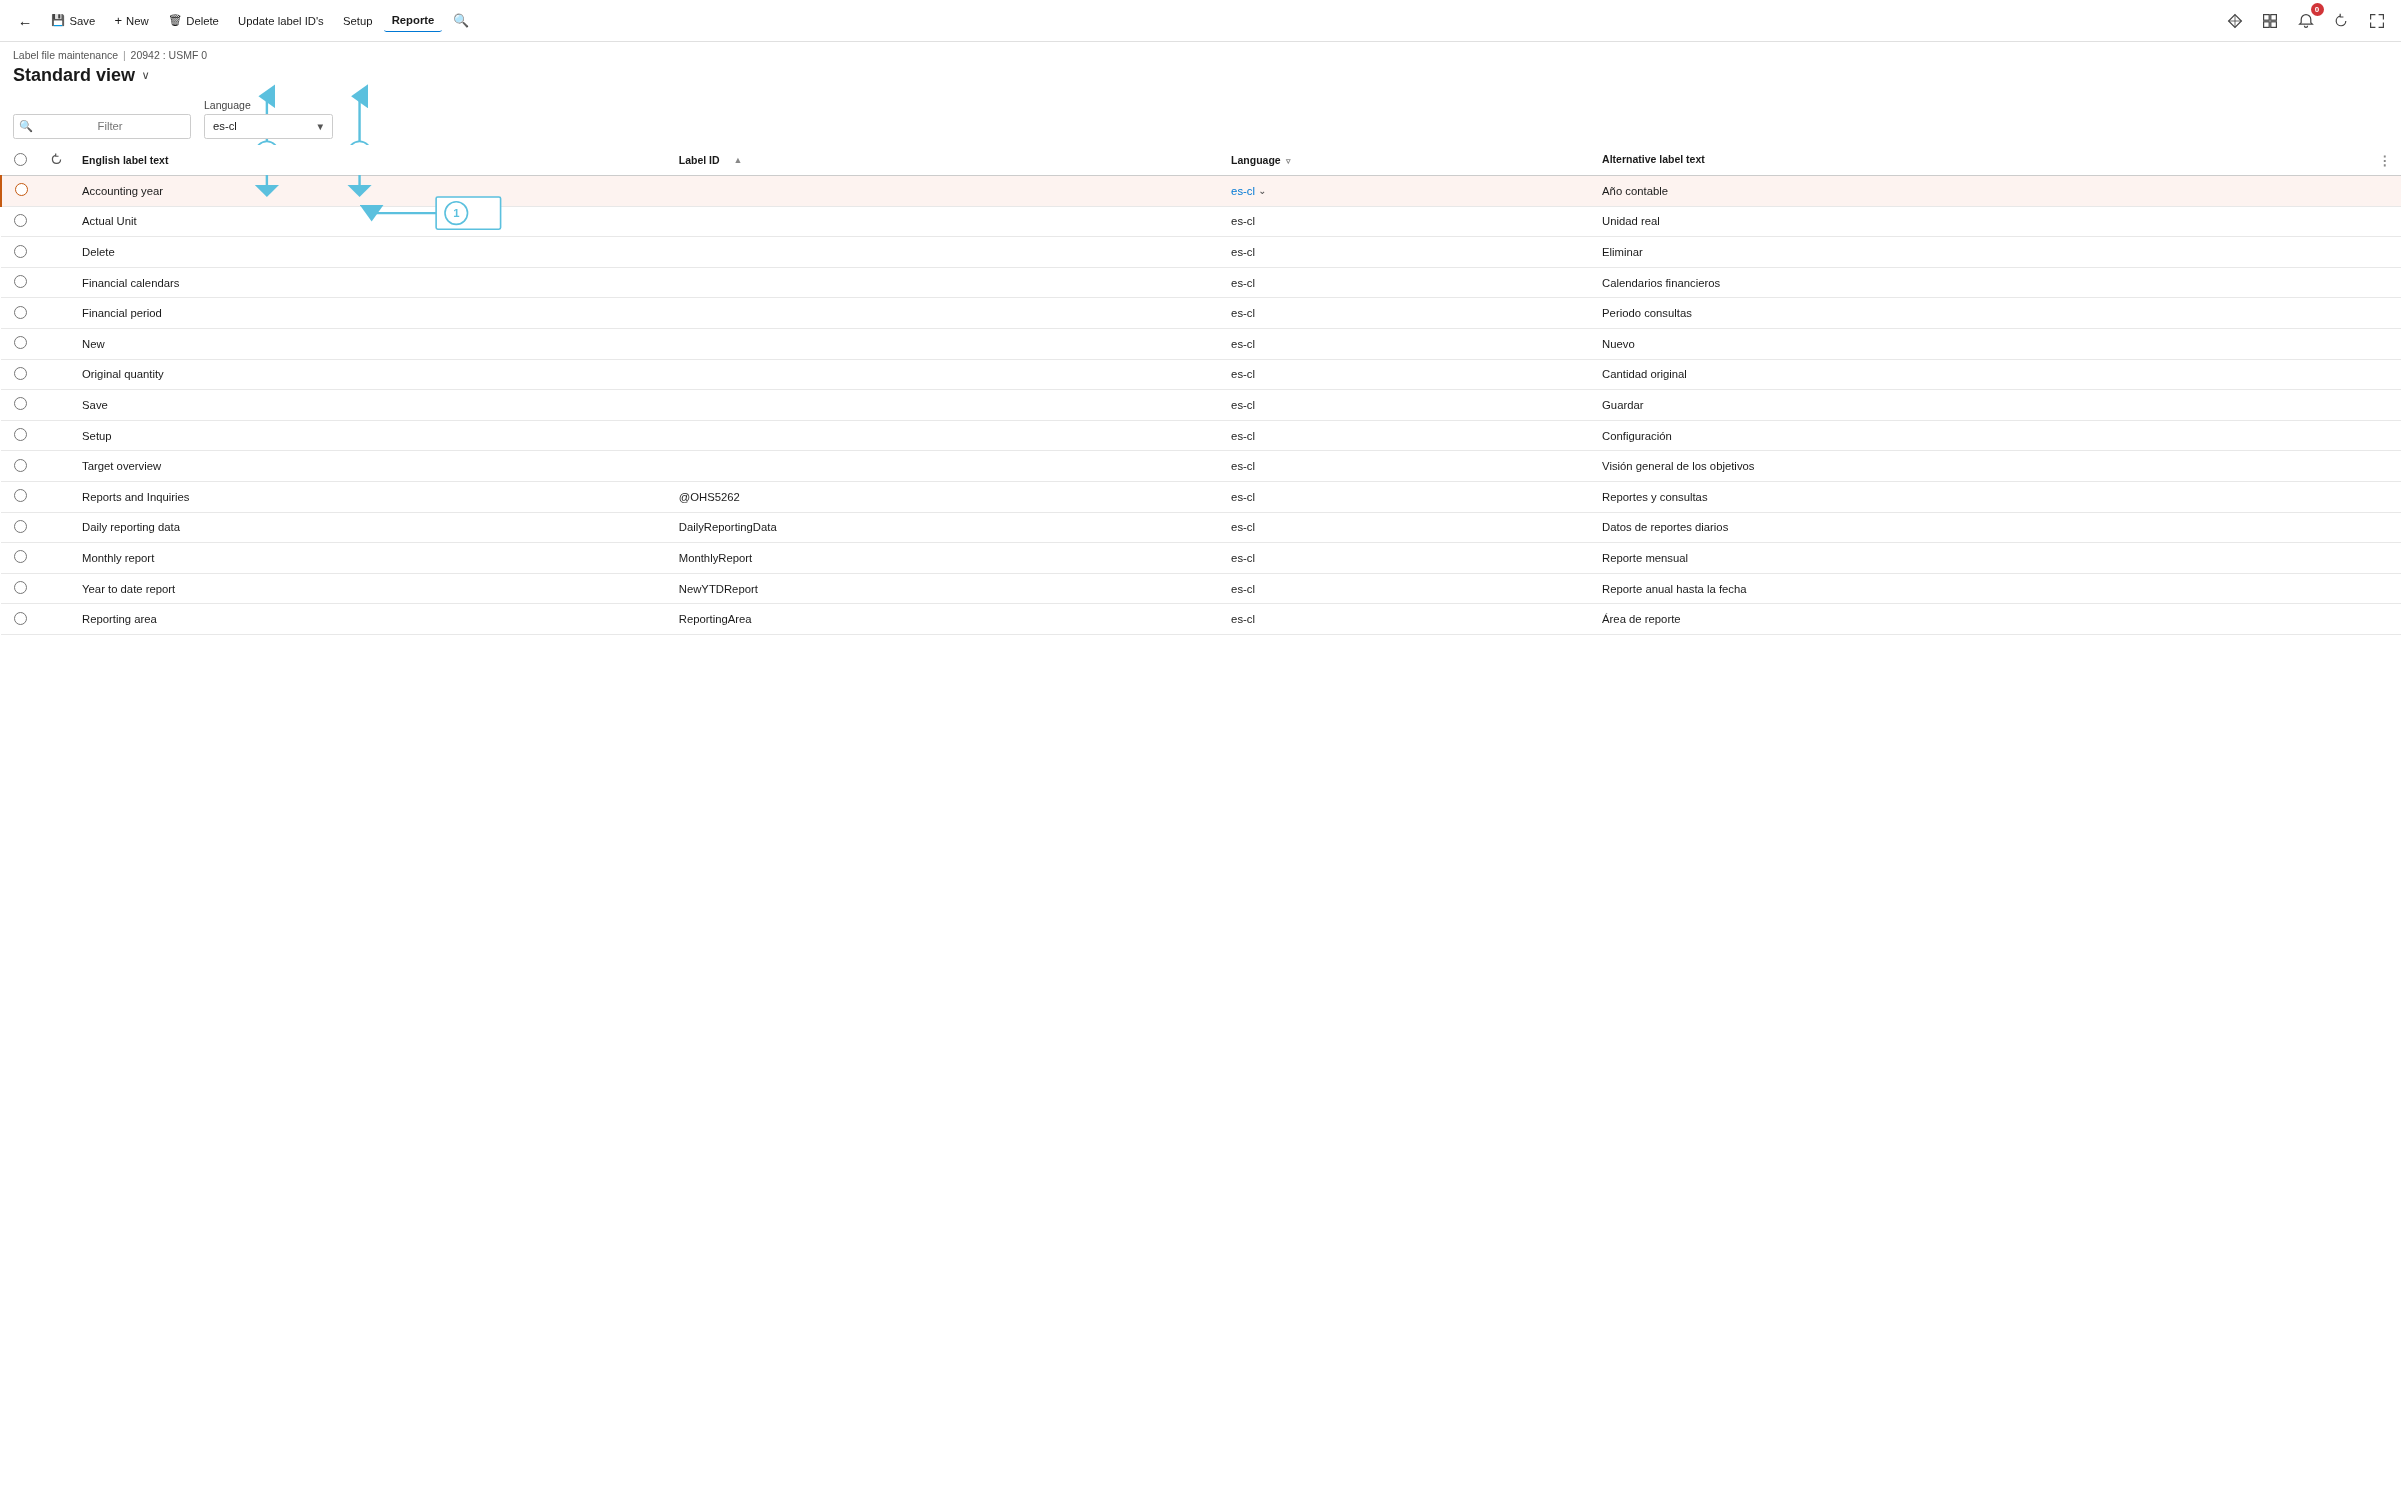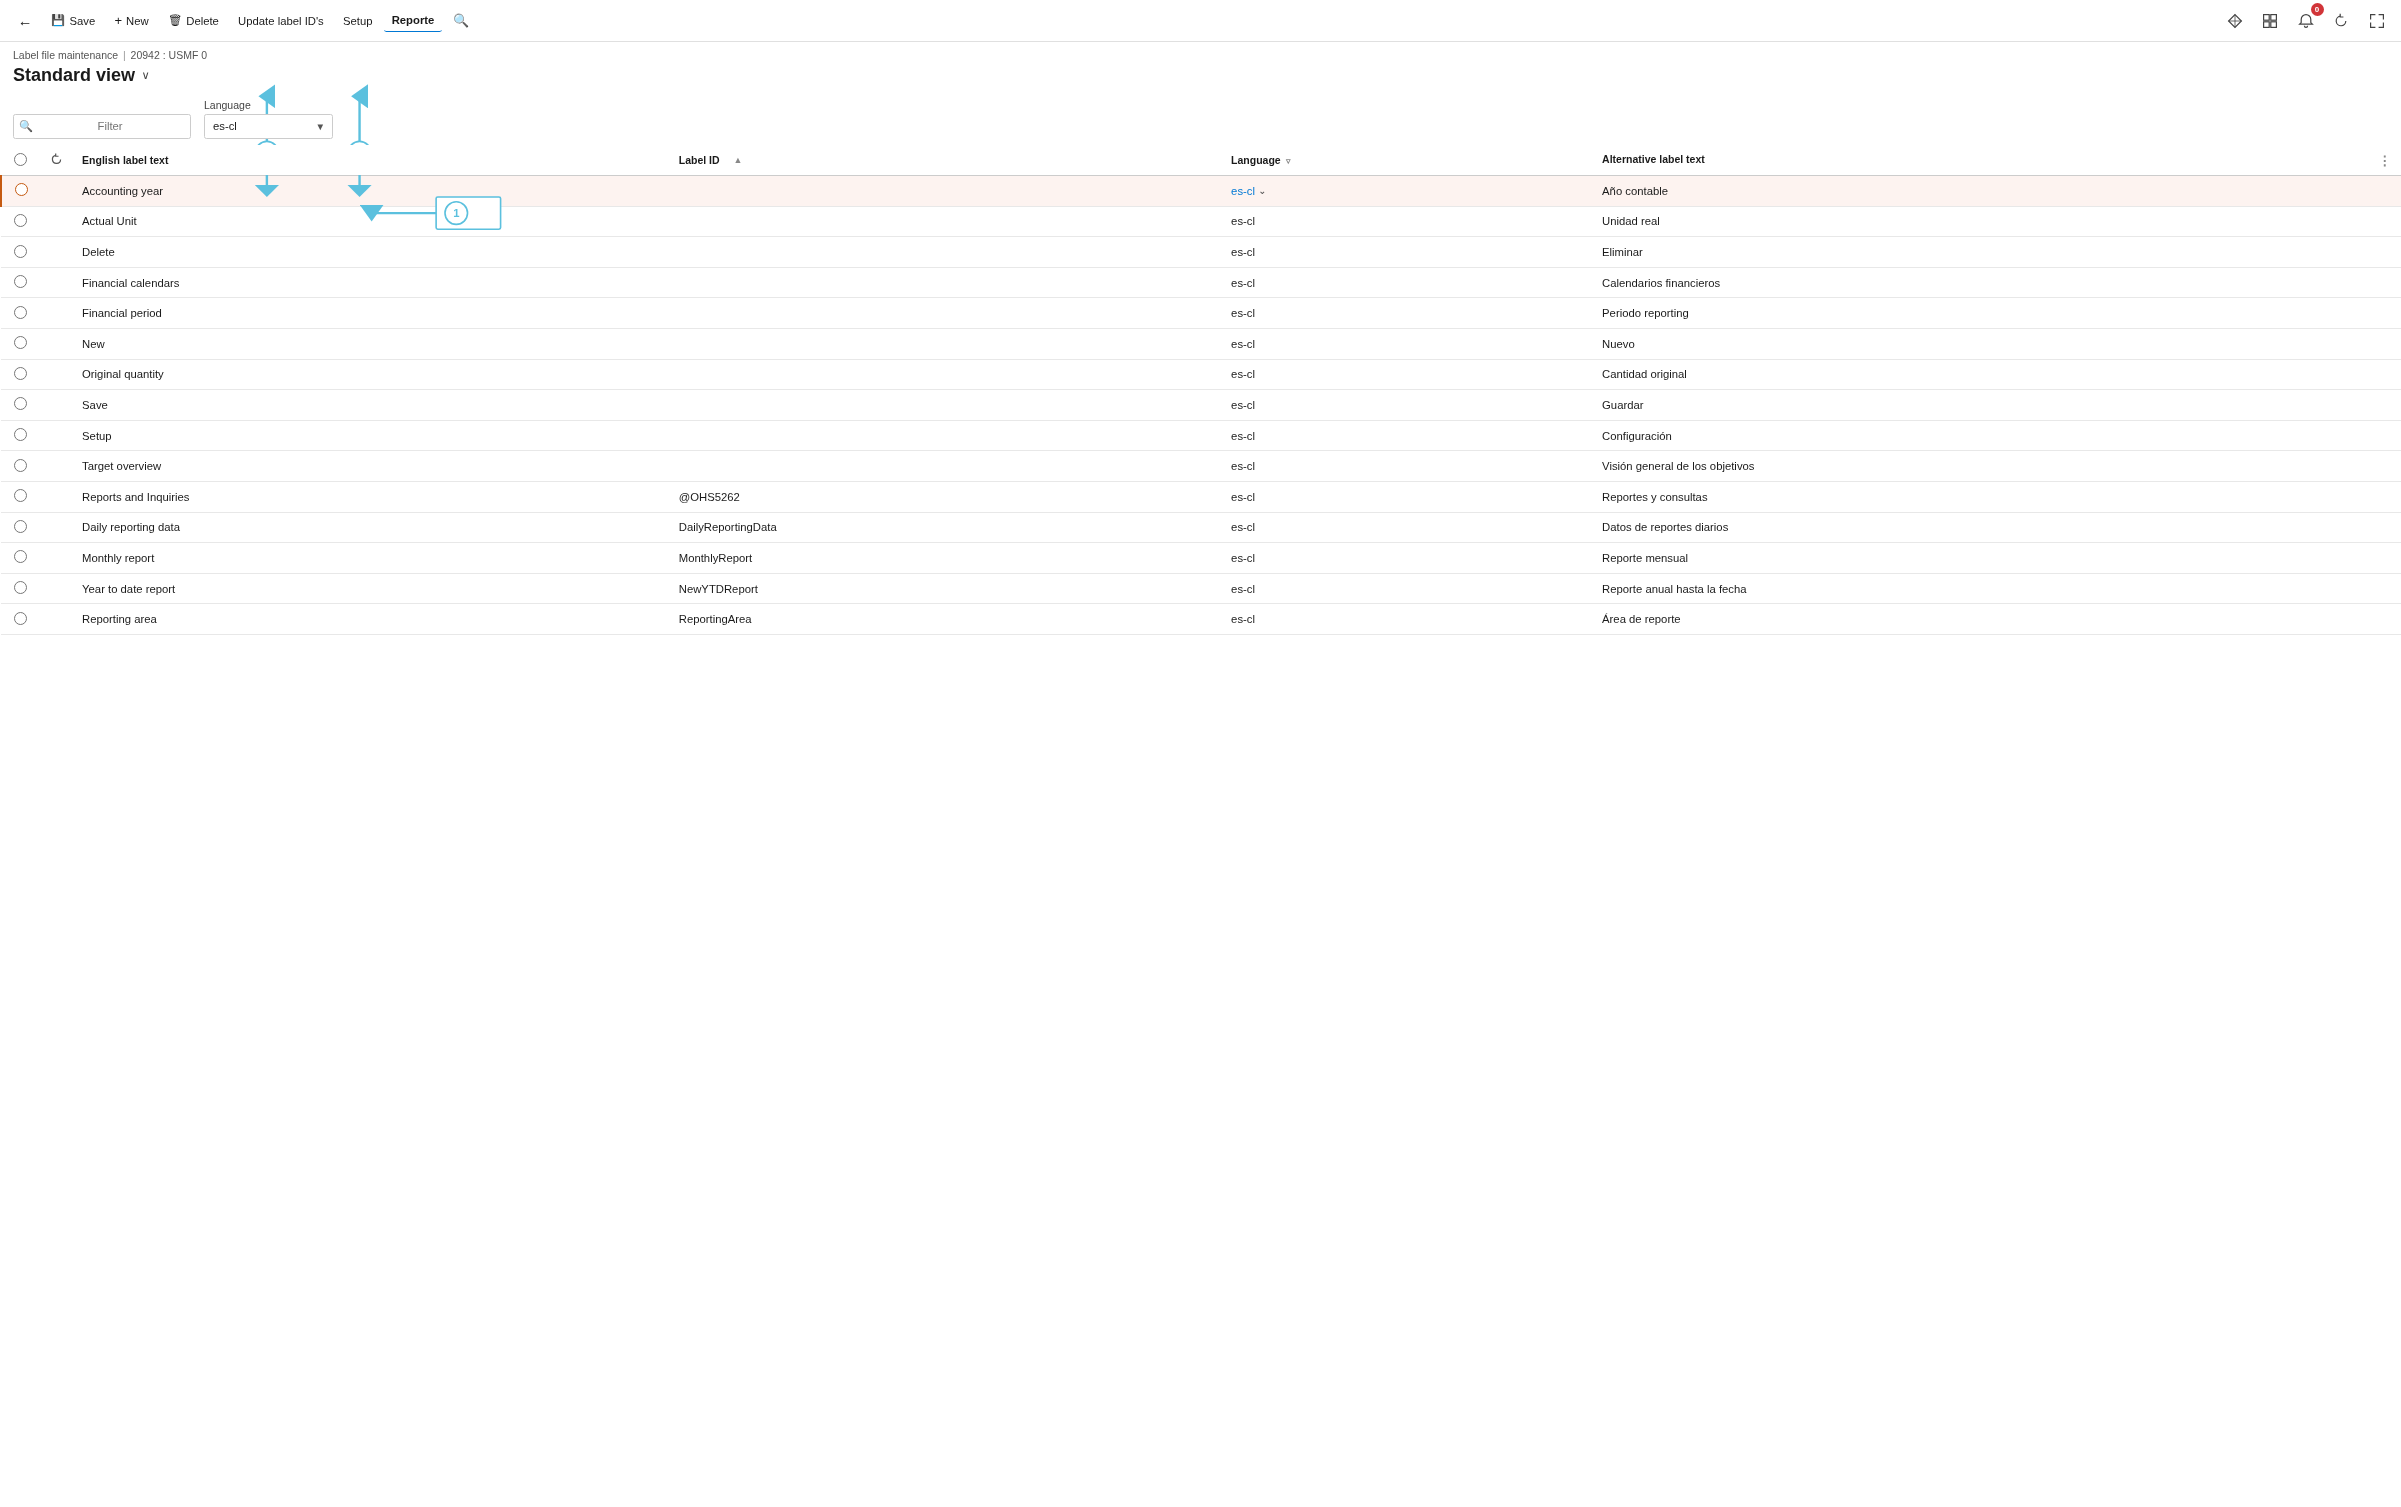--- a/index.html
+++ b/index.html
@@ -353,21 +353,21 @@
         <tr>
     <td class="col-check">
       <span class="radio-btn "></span>
     </td>
     <td class="col-refresh"></td>
     <td>Financial period</td>
     <td></td>
     <td>
       <span>es-cl</span>
     </td>
-    <td>Periodo reporting</td>
+    <td>Periodo consultas</td>
   </tr>
         <tr>
     <td class="col-check">
       <span class="radio-btn "></span>
     </td>
     <td class="col-refresh"></td>
     <td>New</td>
     <td></td>
     <td>
       <span>es-cl</span>

